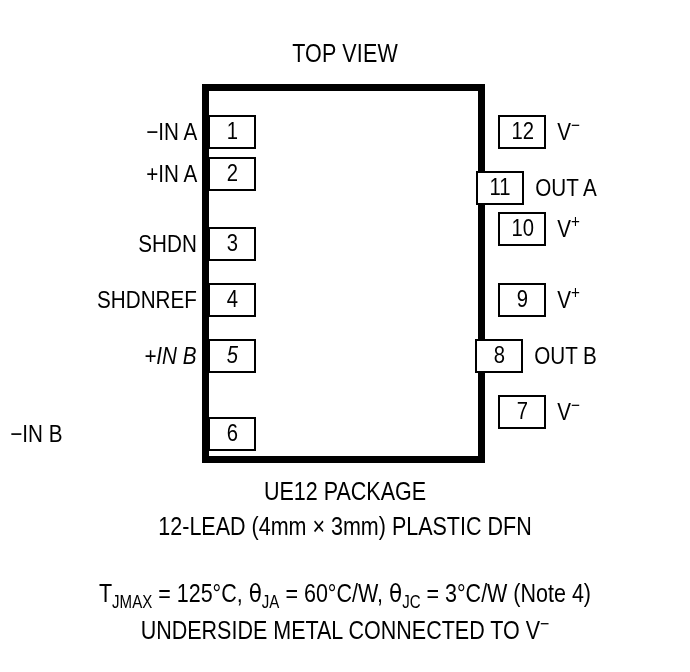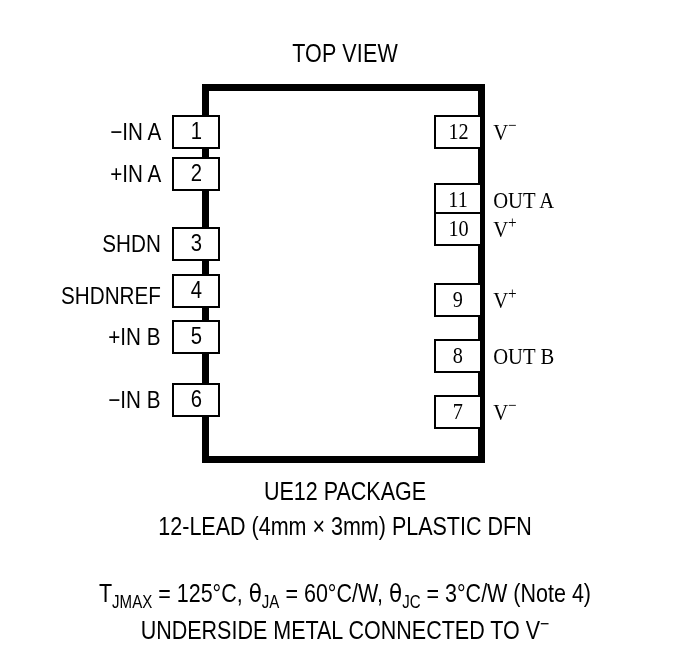--- a/index.html
+++ b/index.html
@@ -43,22 +43,22 @@
   }
 
   
   .pin-row {
     position: absolute;
     height: 34px;
     display: flex;
     align-items: center;
     white-space: nowrap;
   }
-  .pin-row.left  { left: 0px;   width: 220px; justify-content: flex-end; }
-  .pin-row.right { left: 434px; width: 216px; justify-content: flex-start; font-family: Liberation Serif, serif; }
+  .pin-row.left  { left: 0px;   width: 256px; justify-content: flex-end; }
+  .pin-row.right { left: 434px; width: 216px; justify-content: center; }
 
   .pin-label {
     font-size: 24px;
     transform: scaleX(0.86);
     line-height: 1;
   }
   .pin-row.left .pin-label  { transform-origin: right center; padding-right: 13px; }
   .pin-row.right .pin-label { transform-origin: left center;  padding-left: 13px; }
 
   .pin-box {
@@ -129,46 +129,46 @@
   <span class="pin-box">
     <span class="pin-num">2</span>
   </span>
 </div>
 <div class="pin-row left" style="top:227px;">
   <span class="pin-label">SHDN</span>
   <span class="pin-box">
     <span class="pin-num">3</span>
   </span>
 </div>
-<div class="pin-row left" style="top:274px;align-items:flex-end;">
+<div class="pin-row left" style="top:283px;">
   <span class="pin-label">SHDNREF</span>
   <span class="pin-box">
     <span class="pin-num">4</span>
   </span>
 </div>
-<div class="pin-row left" style="top:320px;">
+<div class="pin-row left" style="top:339px;font-style:italic;">
   <span class="pin-label">+IN B</span>
   <span class="pin-box">
     <span class="pin-num">5</span>
   </span>
 </div>
-<div class="pin-row left" style="top:383px;">
+<div class="pin-row left" style="top:417px;justify-content:space-between;">
   <span class="pin-label">−IN B</span>
   <span class="pin-box">
     <span class="pin-num">6</span>
   </span>
 </div>
 
 <div class="pin-row right" style="top:115px;">
   <span class="pin-box">
     <span class="pin-num">12</span>
   </span>
   <span class="pin-label"><span>V</span><span class="sup">−</span></span>
 </div>
-<div class="pin-row right" style="top:171px;margin-top:12px;">
+<div class="pin-row right" style="top:171px;">
   <span class="pin-box">
     <span class="pin-num">11</span>
   </span>
   <span class="pin-label"><span>OUT A</span><span class="sup"></span></span>
 </div>
 <div class="pin-row right" style="top:212px;">
   <span class="pin-box">
     <span class="pin-num">10</span>
   </span>
   <span class="pin-label"><span>V</span><span class="sup">+</span></span>

